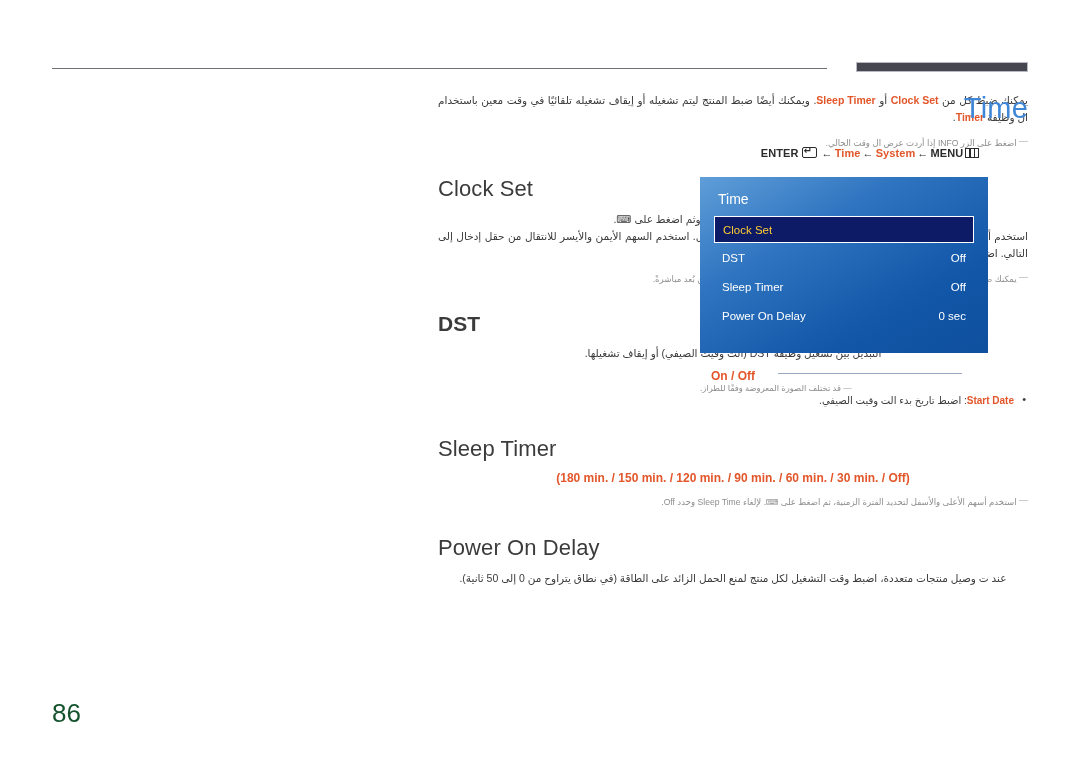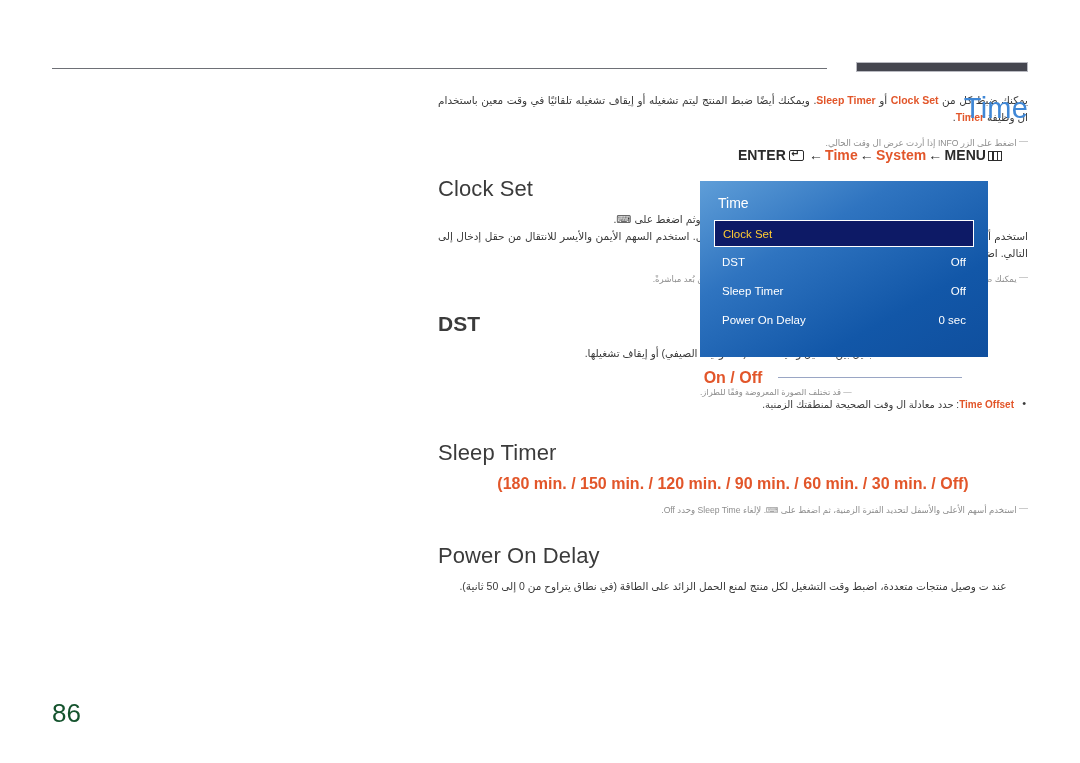--- a/index.html
+++ b/index.html
@@ -86,21 +86,21 @@
     font-size: 10.5px;
     line-height: 17px;
     color: #3a3a3a;
     text-align: justify;
     text-align-last: right;
   }
   p.body.center { text-align: center; text-align-last: center; }
 
   .options {
     margin-top: 7px;
-    font-size: 16px;
+    font-size: 12px;
     font-weight: bold;
     color: #e2562a;
     text-align: center;
     direction: ltr;
   }
 
   ul.bullets {
     margin-top: 8px;
     list-style: none;
     direction: rtl;
@@ -146,21 +146,21 @@
     font-size: 29px;
     color: #3f87d6;
     font-weight: normal;
     text-align: right;
     padding-right: 12px;
     letter-spacing: 0.2px;
   }
 
   .breadcrumb {
     margin-top: 22px;
-    font-size: 14px;
+    font-size: 11px;
     font-weight: bold;
     color: #2b2b2b;
     text-align: center;
     white-space: nowrap;
     letter-spacing: 0.1px;
   }
   .breadcrumb .hot { color: #e2562a; }
   .breadcrumb .arrow { color: #2b2b2b; font-weight: bold; padding: 0 2px; }
 
   .menu-glyph {
@@ -277,21 +277,21 @@
     <p class="body">استخدم أزرار الأرقام لإدخال الأرقام أو اضغط على أزرار السهم لأعلى لأسفل. استخدم السهم الأيمن والأيسر للانتقال من حقل إدخال إلى التالي. اضغط على ⌨ عند الانتهاء.</p>
     <p class="note">
       <span class="dash">―</span>
       <span>يمكنك ضبط Date وTime عن طريق الضغط على الأزرار الرقمية الموجودة بجهاز التحكم عن بُعد مباشرةً.</span>
     </p>
 
     <h2 class="sec-title bold">DST</h2>
     <p class="body center">التبديل بين تشغيل وظيفة DST (الت وقيت الصيفي) أو إيقاف تشغيلها.</p>
     <div class="options">On / Off</div>
     <ul class="bullets">
-      <li><span class="kw">Time Offset</span><span>: حدد معادلة ال وقت الصحيحة لمنطقتك الزمنية.</span></li>
+      <li><span class="kw">Start Date</span><span>: اضبط تاريخ بدء الت وقيت الصيفي.</span></li>
     </ul>
 
     <h2 class="sec-title">Sleep Timer</h2>
     <div class="options">(180 min. / 150 min. / 120 min. / 90 min. / 60 min. / 30 min. / Off)</div>
     <p class="note">
       <span class="dash">―</span>
       <span>استخدم أسهم الأعلى والأسفل لتحديد الفترة الزمنية، ثم اضغط على ⌨. لإلغاء Sleep Time وحدد Off.</span>
     </p>
 
     <h2 class="sec-title">Power On Delay</h2>

